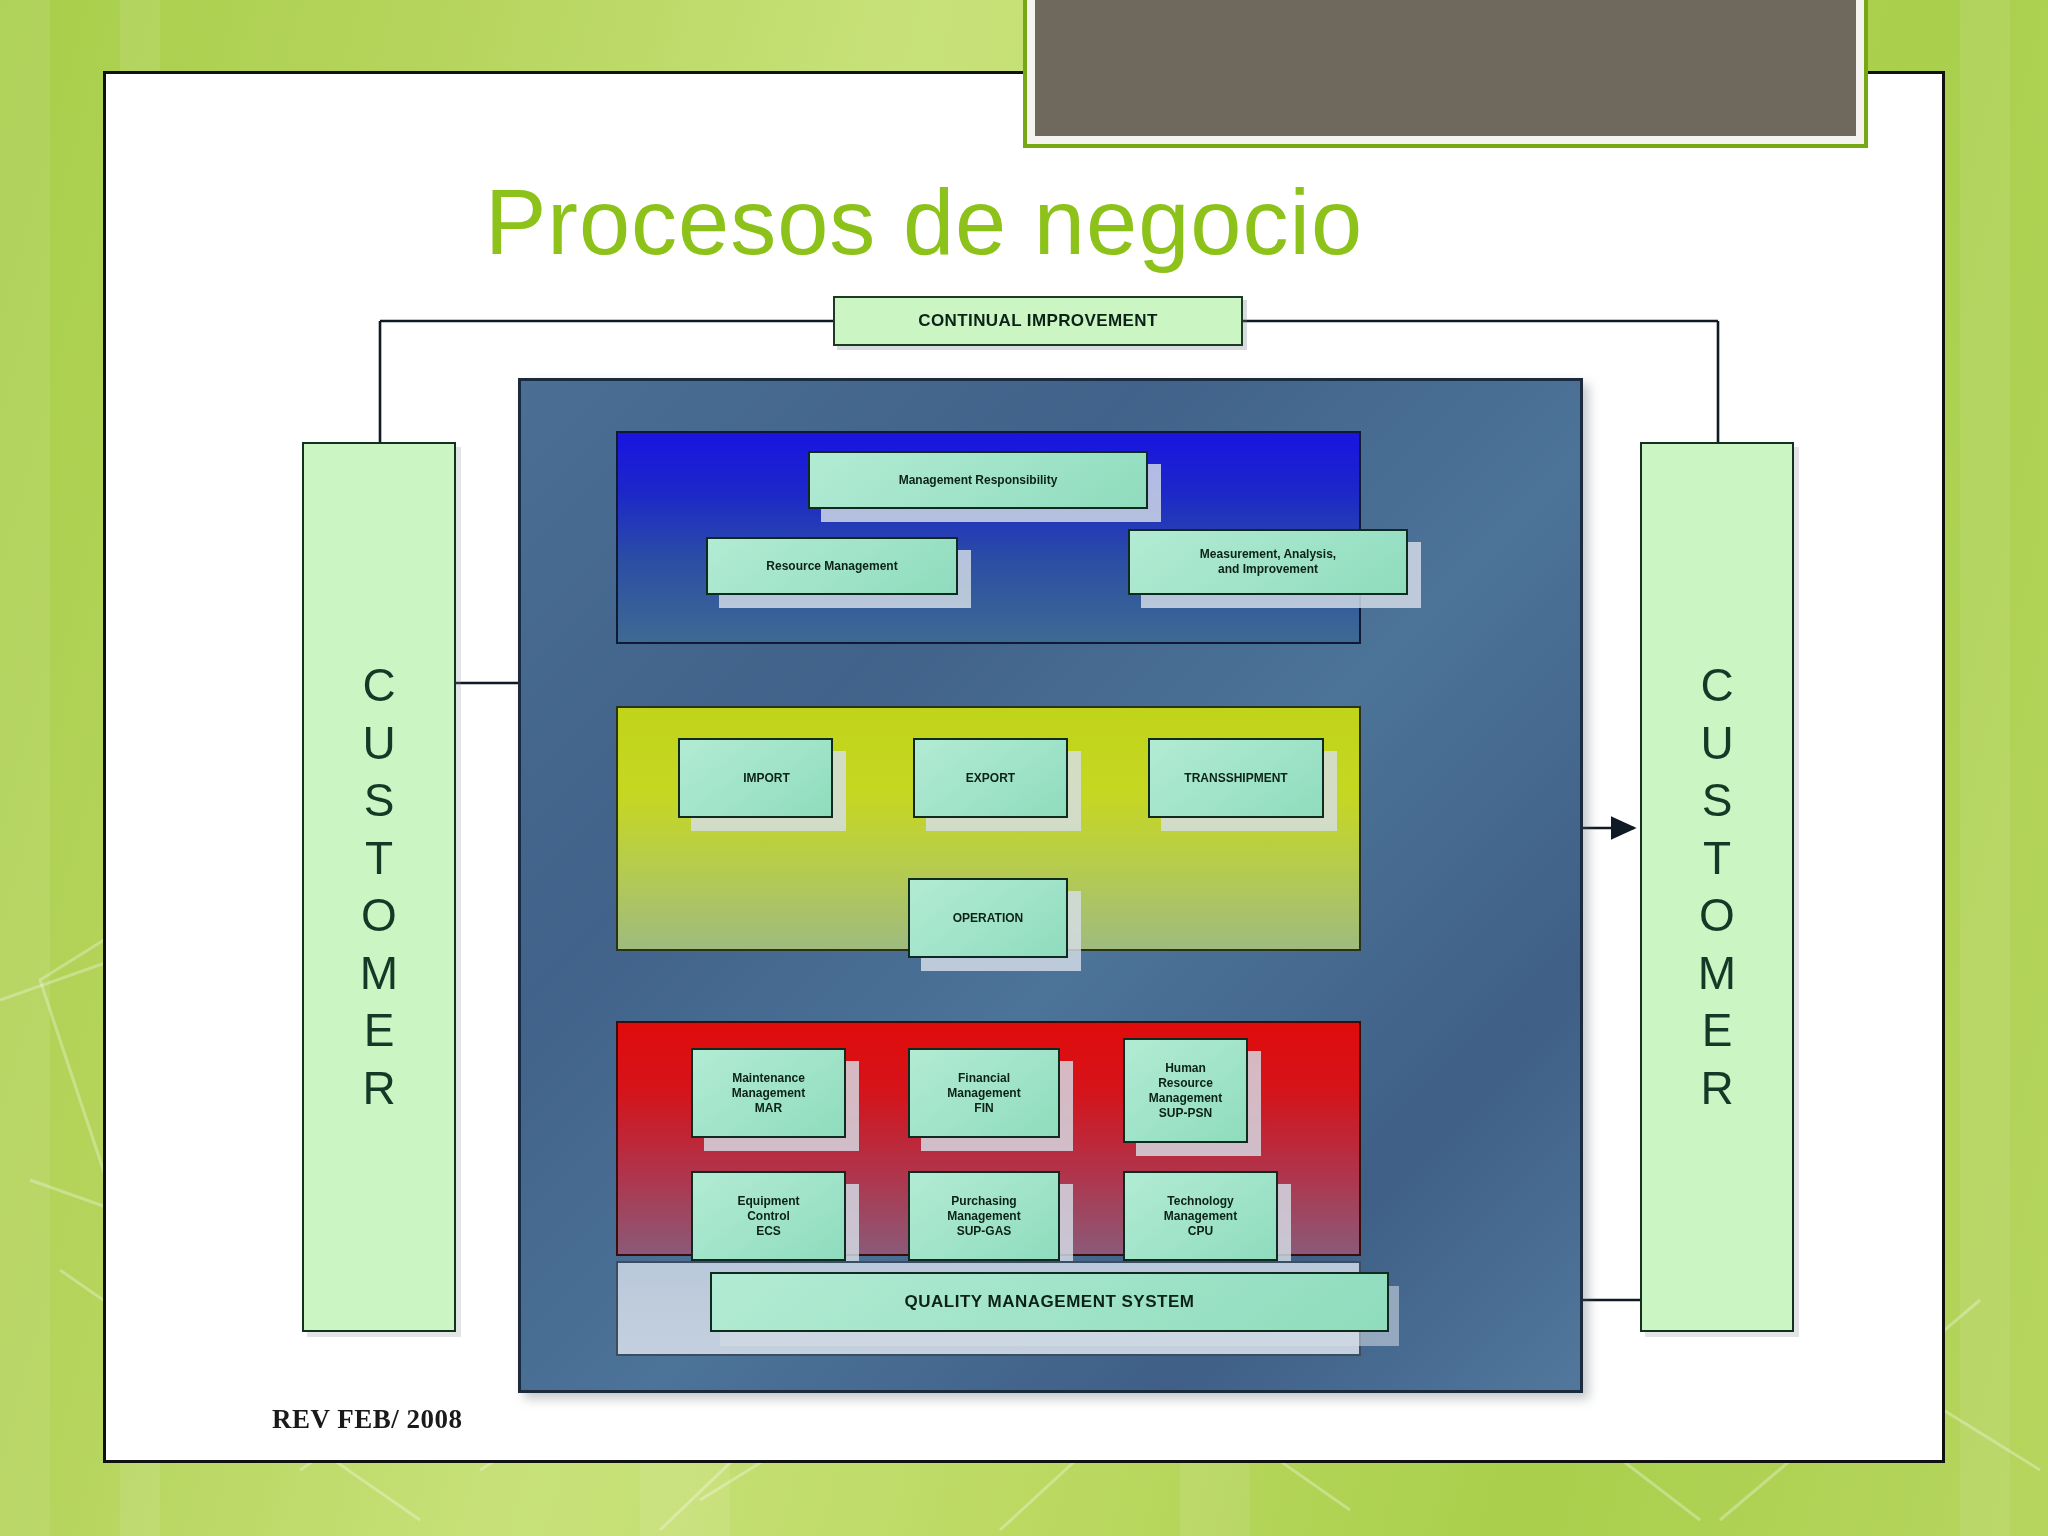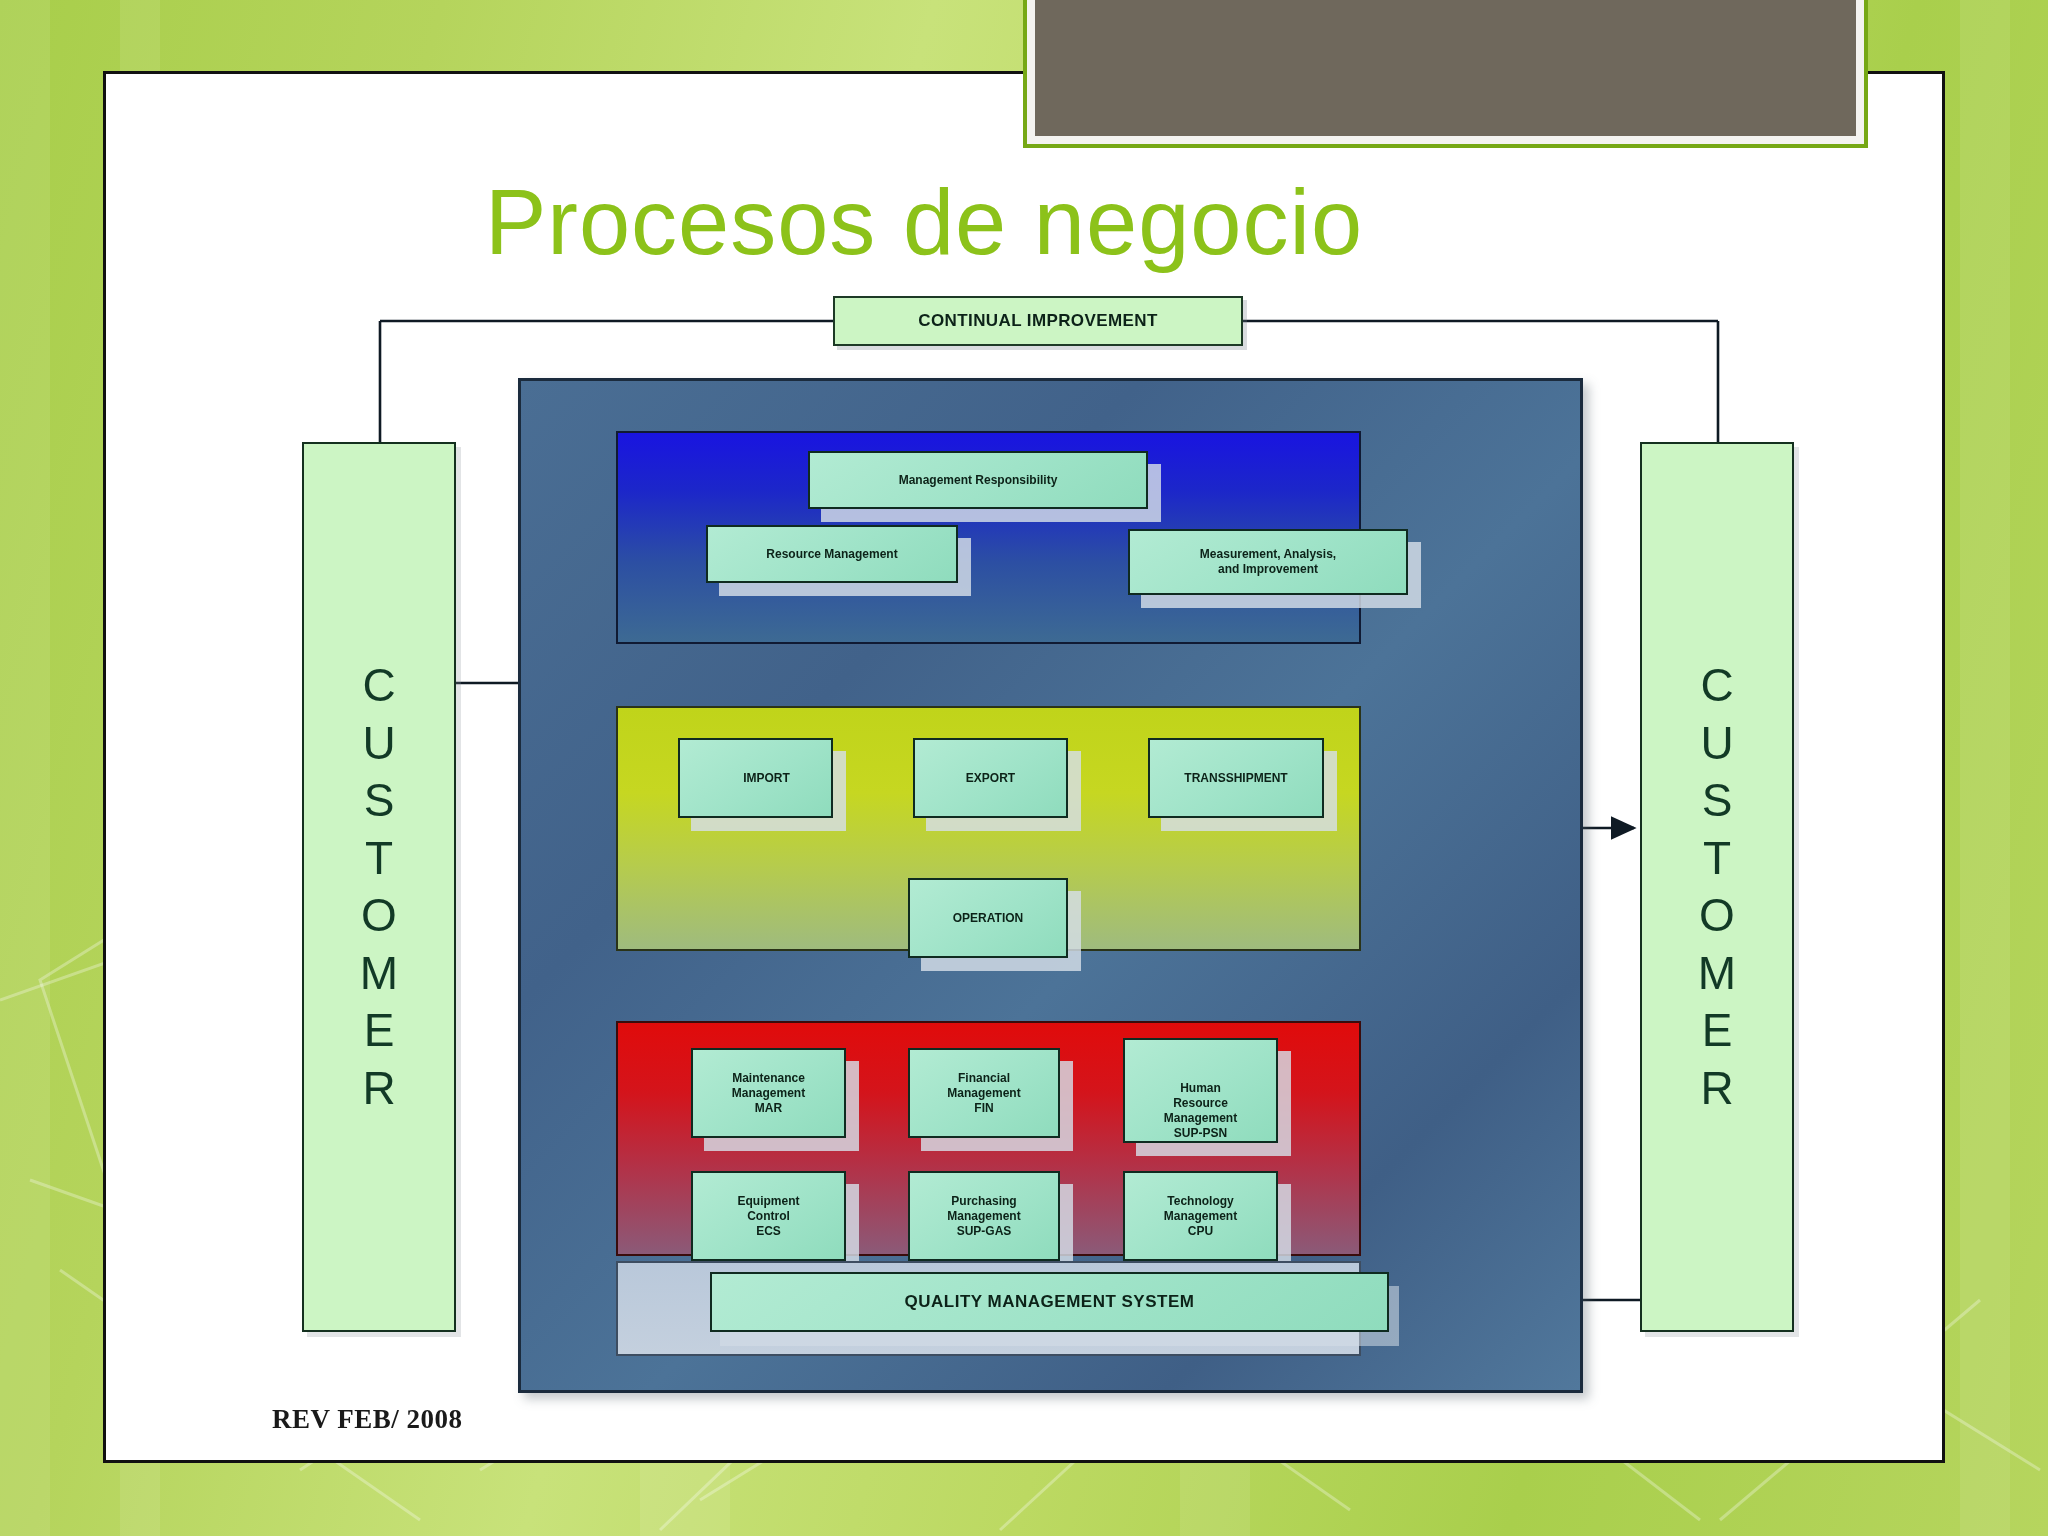--- a/index.html
+++ b/index.html
@@ -94,31 +94,31 @@
 
   
   .node{
     background:linear-gradient(145deg,#b2ebd3 0%,#9fe3c8 55%,#8fdcbd 100%);
     border:2px solid #0f2b20;
     box-shadow:13px 13px 0 rgba(214,222,232,.82);
     font-size:12px;line-height:1.25;
   }
 
   .n-mgmt{left:190px;top:18px;width:340px;height:58px;}
-  .n-res{left:88px;top:92px;width:252px;height:58px;}
+  .n-res{left:88px;top:104px;width:252px;height:58px;}
   .n-meas{left:510px;top:96px;width:280px;height:66px;}
 
   .n-import{left:60px;top:30px;width:155px;height:80px;padding-left:22px;}
   .n-export{left:295px;top:30px;width:155px;height:80px;}
   .n-trans{left:530px;top:30px;width:176px;height:80px;}
   .n-oper{left:290px;top:170px;width:160px;height:80px;}
 
   .n-mar{left:73px;top:25px;width:155px;height:90px;flex-direction:column;}
   .n-fin{left:290px;top:25px;width:152px;height:90px;flex-direction:column;}
-  .n-psn{left:505px;top:15px;width:155px;height:105px;flex-direction:column;justify-content:flex-end;}
+  .n-psn{left:505px;top:15px;width:125px;height:105px;flex-direction:column;}
   .n-ecs{left:73px;top:148px;width:155px;height:90px;flex-direction:column;}
   .n-gas{left:290px;top:148px;width:152px;height:90px;flex-direction:column;}
   .n-cpu{left:505px;top:148px;width:155px;height:90px;flex-direction:column;}
 
   .n-business{
     left:570px;top:640px;width:150px;height:68px;font-size:17px;letter-spacing:.5px;
     background:linear-gradient(145deg,#b2ebd3 0%,#9fe3c8 55%,#8fdcbd 100%);
     border:2px solid #0f2b20;box-shadow:13px 13px 0 rgba(214,222,232,.6);
   }
   .n-qms{

